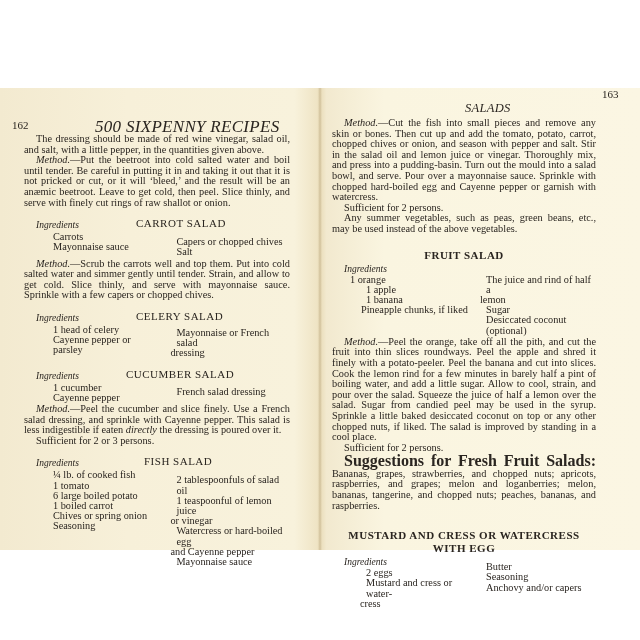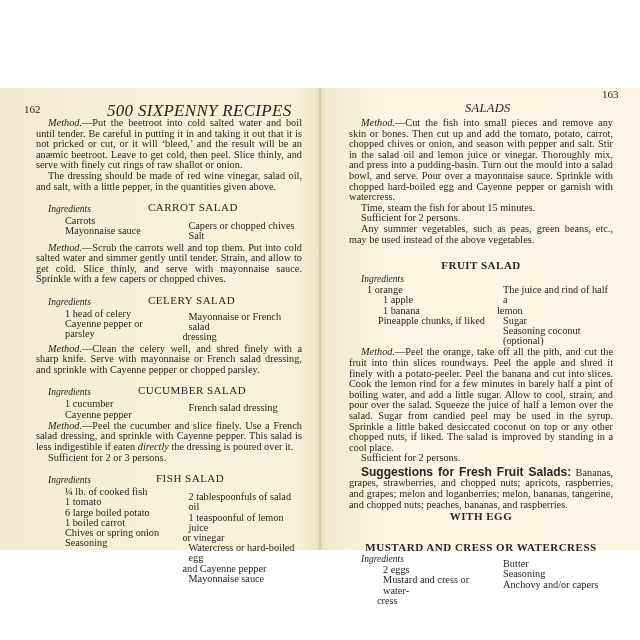--- a/index.html
+++ b/index.html
@@ -5,64 +5,64 @@
     html, body { margin: 0; padding: 0; }
     body {
       width: 640px; height: 640px; background: #ffffff; position: relative; overflow: hidden;
       font-family: "Liberation Serif", "DejaVu Serif", serif; color: #2a2520;
     }
     .spread {
       position: absolute; left: 0; top: 88px; width: 640px; height: 462px;
       background: linear-gradient(90deg, #f3ead0 0%, #f7f0d9 20%, #f8f2dc 46%, #efe4c5 49.5%, #e9dcb8 50%, #f2e9cf 51%, #faf5e0 60%, #fbf6e3 100%);
     }
     .page { position: absolute; top: 0; height: 462px; }
-    .page.left { left: 12px; width: 320px; }
+    .page.left { left: 0; width: 320px; margin-top: 16px; }
     .page.right { left: 320px; width: 360px; }
     .gutter {
       position: absolute; left: 318px; top: 0; width: 4px; height: 462px;
       background: linear-gradient(90deg, rgba(200,180,140,0.0), rgba(180,160,120,0.45), rgba(200,180,140,0.0));
     }
     .runhead { position: absolute; top: 13px; font-size: 12.5px; }
     .left .pnum { left: 12px; font-size: 11px; top: 15px; }
     .left .rtitle { left: 95px; font-style: italic; letter-spacing: 0.3px; font-size: 17px; }
     .right .rtitle { left: 145px; font-style: italic; letter-spacing: 0.3px; font-size: 12.5px; }
     .right .pnum { left: 282px; font-size: 11px; top: 0; }
 
     .body { position: absolute; font-size: 10.3px; line-height: 10.6px; text-align: justify; }
     .left .body { left: 24px; top: 30px; width: 266px; }
-    .right .body { left: 29px; top: 30px; width: 264px; }
+    .right .body { left: 12px; top: 30px; width: 264px; }
 
     p { margin: 0; text-indent: 12px; }
     .method-label { font-style: italic; }
     .em { font-style: italic; }
     .recipe { margin-top: 10px; }
     .rhead { position: relative; height: 13px; margin-bottom: 1px; }
     .ing-label { position: absolute; left: 12px; top: 2px; font-style: italic; font-size: 9.5px; }
     .rtitle-text { position: absolute; font-weight: normal; font-size: 11px; letter-spacing: 0.5px; top: 0; }
     .ing-cols { display: flex; margin-left: 13px; margin-bottom: 1px; }
     .ing-col { flex: 1; }
     .ing-col.second { flex: 1.05; }
     .ing { display: block; text-align: left; line-height: 10.2px; padding-left: 16px; }
     .centered-title { text-align: center; font-weight: bold; font-size: 11px; letter-spacing: 0.5px; line-height: 13px; margin: 14px 0 2px; }
     .ing-label-line { font-style: italic; font-size: 9.5px; margin-left: 12px; line-height: 11px; }
-    .sugg-label { font-weight: bold; font-family: Liberation Sans, sans-serif; font-size: 12px; }
+    .sugg-label { font-weight: bold; font-family: Liberation Serif, serif; font-size: 16px; }
   </style>
 </head>
 <body>
 
 <div class="spread">
   <div class="gutter"></div>
 
   <div class="page left">
     <span class="runhead pnum">162</span>
     <span class="runhead rtitle">500 SIXPENNY RECIPES</span>
 
     <div class="body">
+      <p>The dressing should be made of red wine vinegar, salad oil, and salt, with a little pepper, in the quantities given above.</p>
       <p><span class="method-label">Method.</span><span>—Put the beetroot into cold salted water and boil until tender. Be careful in putting it in and taking it out that it is not pricked or cut, or it will ‘bleed,’ and the result will be an anæmic beetroot. Leave to get cold, then peel. Slice thinly, and serve with finely cut rings of raw shallot or onion.</span></p>
-      <p>The dressing should be made of red wine vinegar, salad oil, and salt, with a little pepper, in the quantities given above.</p>
 
       <div class="recipe">
         <div class="rhead">
           <span class="ing-label">Ingredients</span>
           <span class="rtitle-text" style="left:112px">CARROT SALAD</span>
         </div>
         <div class="ing-cols">
           <div class="ing-col">
             <span class="ing">Carrots</span>
             <span class="ing">Mayonnaise sauce</span>
@@ -83,21 +83,20 @@
         <div class="ing-cols">
           <div class="ing-col">
             <span class="ing">1 head of celery</span>
             <span class="ing">Cayenne pepper or parsley</span>
           </div>
           <div class="ing-col second" style="padding-top:3px">
             <span class="ing">Mayonnaise or French salad</span>
             <span class="ing" style="padding-left:10px">dressing</span>
           </div>
         </div>
-        <p><span class="method-label">Method.</span><span>—Clean the celery well, and shred finely with a sharp knife. Serve with mayonnaise or French salad dressing, and sprinkle with Cayenne pepper or chopped parsley.</span></p>
       </div>
 
       <div class="recipe">
         <div class="rhead">
           <span class="ing-label">Ingredients</span>
           <span class="rtitle-text" style="left:102px">CUCUMBER SALAD</span>
         </div>
         <div class="ing-cols">
           <div class="ing-col">
             <span class="ing">1 cucumber</span>
@@ -137,49 +136,48 @@
       </div>
     </div>
   </div>
 
   <div class="page right">
     <span class="runhead rtitle">SALADS</span>
     <span class="runhead pnum">163</span>
 
     <div class="body">
       <p><span class="method-label">Method.</span><span>—Cut the fish into small pieces and remove any skin or bones. Then cut up and add the tomato, potato, carrot, chopped chives or onion, and season with pepper and salt. Stir in the salad oil and lemon juice or vinegar. Thoroughly mix, and press into a pudding-basin. Turn out the mould into a salad bowl, and serve. Pour over a mayonnaise sauce. Sprinkle with chopped hard-boiled egg and Cayenne pepper or garnish with watercress.</span></p>
-      <p>Time, steam the fish for about 15 minutes.</p>
       <p>Sufficient for 2 persons.</p>
       <p>Any summer vegetables, such as peas, green beans, etc., may be used instead of the above vegetables.</p>
 
       <div>
         <div class="centered-title" style="margin-top:14px">FRUIT SALAD</div>
         <div class="ing-label-line">Ingredients</div>
         <div class="ing-cols" style="margin-left:18px">
           <div class="ing-col" style="flex:1">
             <span class="ing" style="padding-left:0">1 orange</span>
             <span class="ing">1 apple</span>
             <span class="ing">1 banana</span>
             <span class="ing" style="margin-left:-5px">Pineapple chunks, if liked</span>
           </div>
           <div class="ing-col second">
             <span class="ing">The juice and rind of half a</span>
             <span class="ing" style="padding-left:10px">lemon</span>
             <span class="ing">Sugar</span>
-            <span class="ing">Seasoning coconut (optional)</span>
+            <span class="ing">Desiccated coconut (optional)</span>
           </div>
         </div>
         <p><span class="method-label">Method.</span><span>—Peel the orange, take off all the pith, and cut the fruit into thin slices roundways. Peel the apple and shred it finely with a potato-peeler. Peel the banana and cut into slices. Cook the lemon rind for a few minutes in barely half a pint of boiling water, and add a little sugar. Allow to cool, strain, and pour over the salad. Squeeze the juice of half a lemon over the salad. Sugar from candied peel may be used in the syrup. Sprinkle a little baked desiccated coconut on top or any other chopped nuts, if liked. The salad is improved by standing in a cool place.</span></p>
         <p>Sufficient for 2 persons.</p>
         <p style="margin-top:3px"><span class="sugg-label">Suggestions for Fresh Fruit Salads:</span><span> Bananas, grapes, strawberries, and chopped nuts; apricots, raspberries, and grapes; melon and loganberries; melon, bananas, tangerine, and chopped nuts; peaches, bananas, and raspberries.</span></p>
       </div>
 
       <div>
+        <div class="centered-title" style="margin-top:18px;margin-bottom:0">MUSTARD AND CRESS OR WATERCRESS</div>
         <div class="centered-title" style="margin-top:0">WITH EGG</div>
-        <div class="centered-title" style="margin-top:18px;margin-bottom:0">MUSTARD AND CRESS OR WATERCRESS</div>
         <div class="ing-label-line">Ingredients</div>
         <div class="ing-cols" style="margin-left:18px">
           <div class="ing-col">
             <span class="ing">2 eggs</span>
             <span class="ing">Mustard and cress or water-</span>
             <span class="ing" style="padding-left:10px">cress</span>
           </div>
           <div class="ing-col second" style="margin-top:-6px">
             <span class="ing">Butter</span>
             <span class="ing">Seasoning</span>

